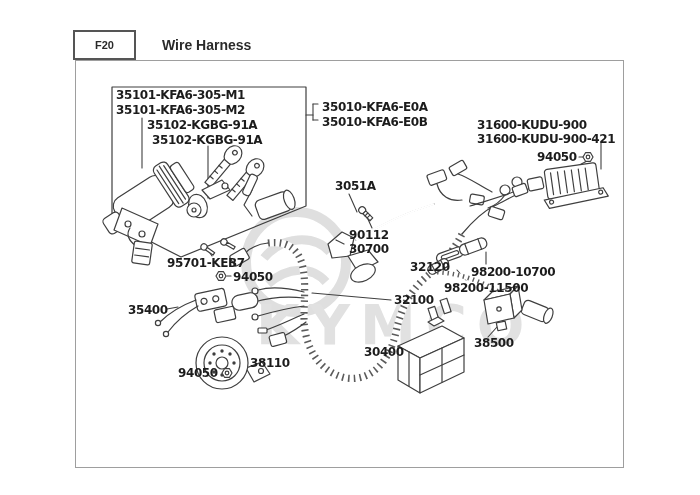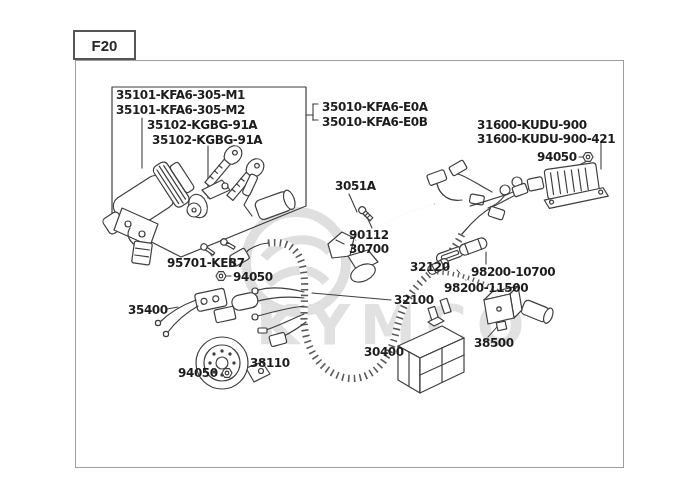--- a/index.html
+++ b/index.html
@@ -1,20 +1,20 @@
 <!DOCTYPE html>
 <html><head>
 <meta charset="utf-8">
 <style>
   html,body{margin:0;padding:0;background:#ffffff;}
   .page{position:relative;width:700px;height:495px;background:#ffffff;overflow:hidden;
         font-family:"Liberation Sans","DejaVu Sans",sans-serif;color:#1e1e1e;}
   .hdr-code{position:absolute;left:73px;top:30px;width:63px;height:30px;border:2px solid #555;
             box-sizing:border-box;display:flex;align-items:center;justify-content:center;
-            font-size:15px;font-weight:bold;color:#2a2a2a;}
+            font-size:11px;font-weight:bold;color:#2a2a2a;}
   .hdr-title{position:absolute;left:162px;top:30px;height:30px;line-height:30px;
              font-size:14px;font-weight:bold;color:#2a2a2a;}
   .main-border{position:absolute;left:75px;top:60px;width:549px;height:408px;
                border:1px solid #9e9e9e;box-sizing:border-box;}
   .footer{position:absolute;left:75px;top:470px;width:549px;text-align:center;
           font-size:11px;font-weight:bold;color:#2a2a2a;}
   svg{position:absolute;left:75px;top:60px;}
   svg *{vector-effect:non-scaling-stroke;}
   .art{stroke:#3f3f3f;stroke-width:1.2;fill:#ffffff;stroke-linejoin:round;stroke-linecap:round;}
   .artn{stroke:#3f3f3f;stroke-width:1.2;fill:none;stroke-linejoin:round;stroke-linecap:round;}
@@ -26,20 +26,21 @@
          letter-spacing:10px;fill:#dedede;}
 </style>
 </head>
 <body>
 
 <div class="page">
 
   <div class="hdr-code">
     <span>F20</span>
   </div>
+  <div class="hdr-title">Wire Harness</div>
 
   <div class="main-border"></div>
 
   <svg width="549" height="408" viewBox="75 60 549 408">
 
     <g opacity="0.9">
       <circle class="wmO" cx="296" cy="262" r="50" stroke-width="10"></circle>
       <path class="wmO" d="M 264 258 C 282 236 314 234 330 252" stroke-width="9"></path>
       <path class="wmO" d="M 268 284 C 288 266 312 266 326 282" stroke-width="9"></path>
       <text class="wmtxt" x="256" y="344">KYMCO</text>

